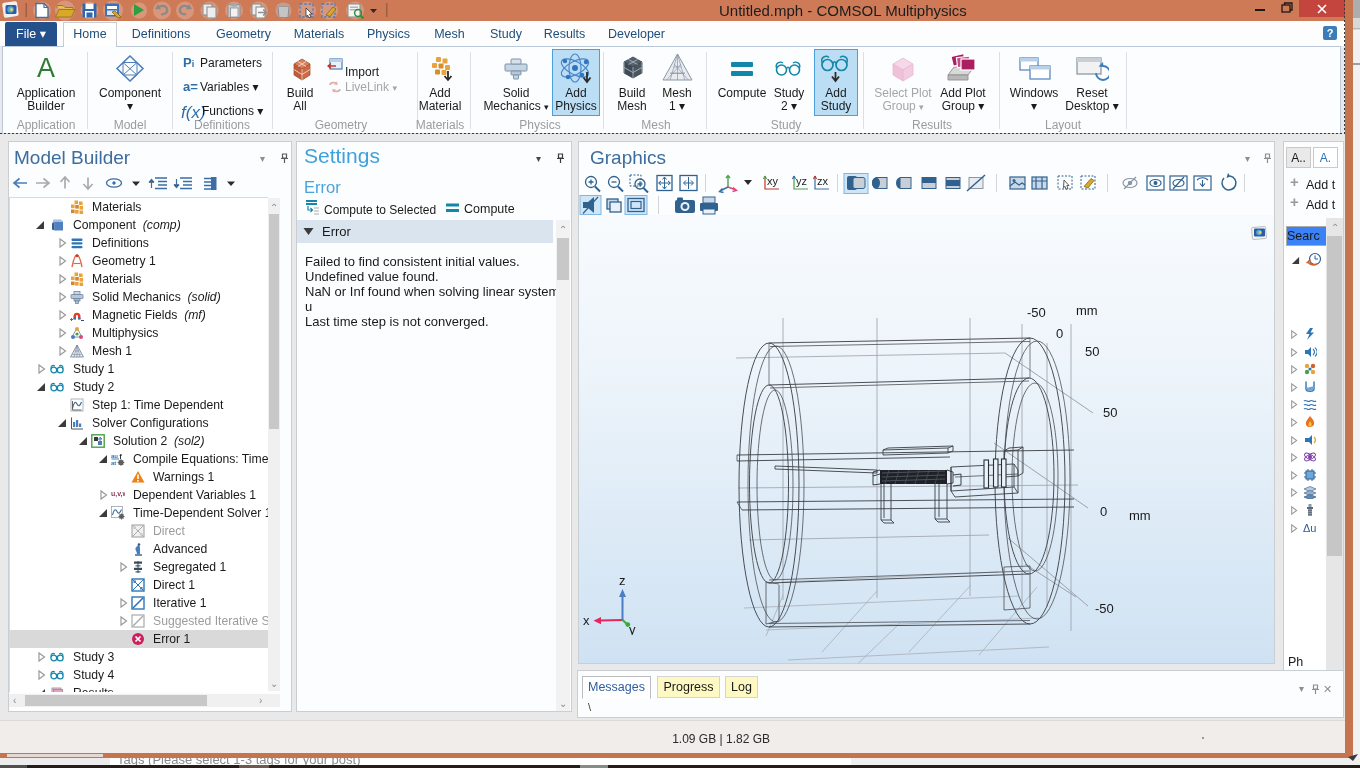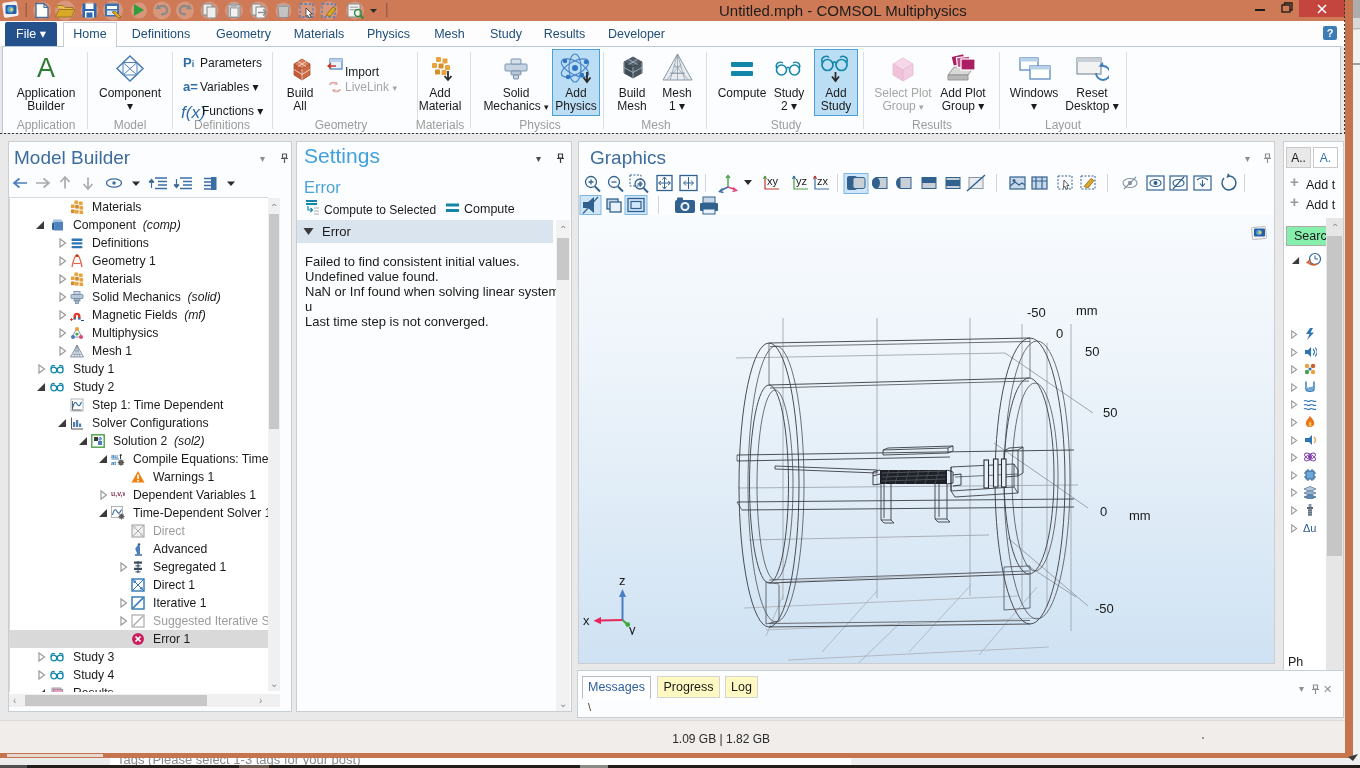--- a/index.html
+++ b/index.html
@@ -928,21 +928,21 @@
   <text x="49" y="64" font-size="13" fill="#1a1a1a" font-family="Liberation Sans">y</text>
 </svg>
 
 <div class="abs panel" style="left:1283px;top:141px;width:61px;height:571px"></div>
 <div class="abs" style="left:1286px;top:147px;width:25px;height:21px;background:#E9E9E9;border:1px solid #C9C9C9;font-size:12px;color:#1a1a1a;text-align:center;line-height:20px">A..</div>
 <div class="abs" style="left:1313px;top:147px;width:25px;height:21px;background:#fff;border:1px solid #C9C9C9;font-size:12px;color:#2E75B6;text-align:center;line-height:20px">A.</div>
 <div class="abs" style="left:1290px;top:176px;width:12px;height:12px;color:#9A9A9A;font-size:15px;font-weight:bold;line-height:12px">+</div>
 <div class="abs" style="left:1306px;top:178px;font-size:12.5px;color:#1a1a1a">Add t</div>
 <div class="abs" style="left:1290px;top:196px;width:12px;height:12px;color:#9A9A9A;font-size:15px;font-weight:bold;line-height:12px">+</div>
 <div class="abs" style="left:1306px;top:198px;font-size:12.5px;color:#1a1a1a">Add t</div>
-<div class="abs" style="left:1286px;top:226px;width:56px;height:20px;background:#86efac;border:1px solid #ABABAB;font-size:12.5px;color:#1a1a1a;line-height:18px;padding-left:7px;overflow:hidden">Searc</div>
+<div class="abs" style="left:1286px;top:226px;width:56px;height:20px;background:#3b82f6;border:1px solid #ABABAB;font-size:12.5px;color:#1a1a1a;line-height:18px;overflow:hidden">Searc</div>
 <div class="abs" style="left:1284px;top:250px;width:41px;height:440px;background:#fff"></div>
 <svg class="abs" style="left:1291px;top:256px;width:9px;height:9px" viewBox="0 0 10 10">
     <path d="M9 1 V9 H1 Z" fill="#3b3b3b"></path>
   </svg>
 <svg class="abs" style="left:1306px;top:252px;width:16px;height:16px" viewBox="0 0 16 16">
   <circle cx="9" cy="7" r="5.5" fill="#fff" stroke="#2E5E96" stroke-width="1.2"></circle>
   <path d="M9 3.5 V7 H12" fill="none" stroke="#2E5E96" stroke-width="1"></path>
   <path d="M2 10 C4 13, 8 13.5, 11 12 M4.5 7.5 L1.5 10.5 L5.5 11.5" fill="none" stroke="#D06030" stroke-width="1.6"></path>
 </svg>
 <svg class="abs" style="left:1289px;top:329px;width:9px;height:11px" viewBox="0 0 10 12">

